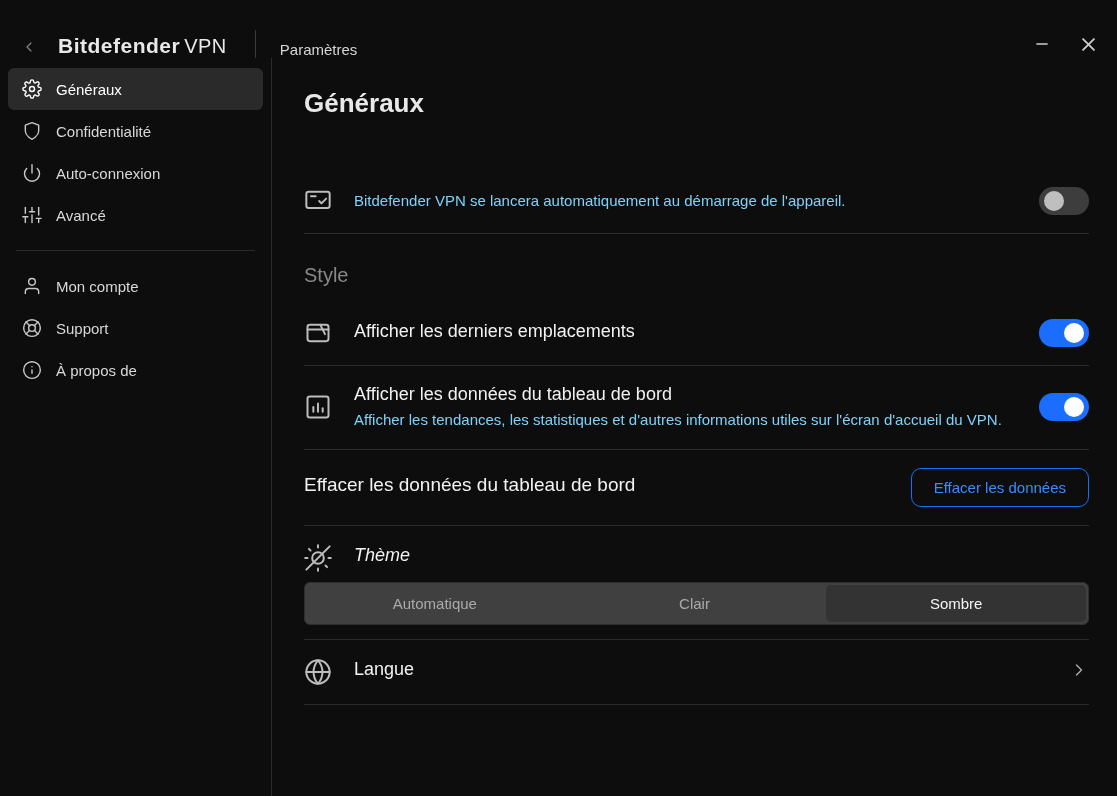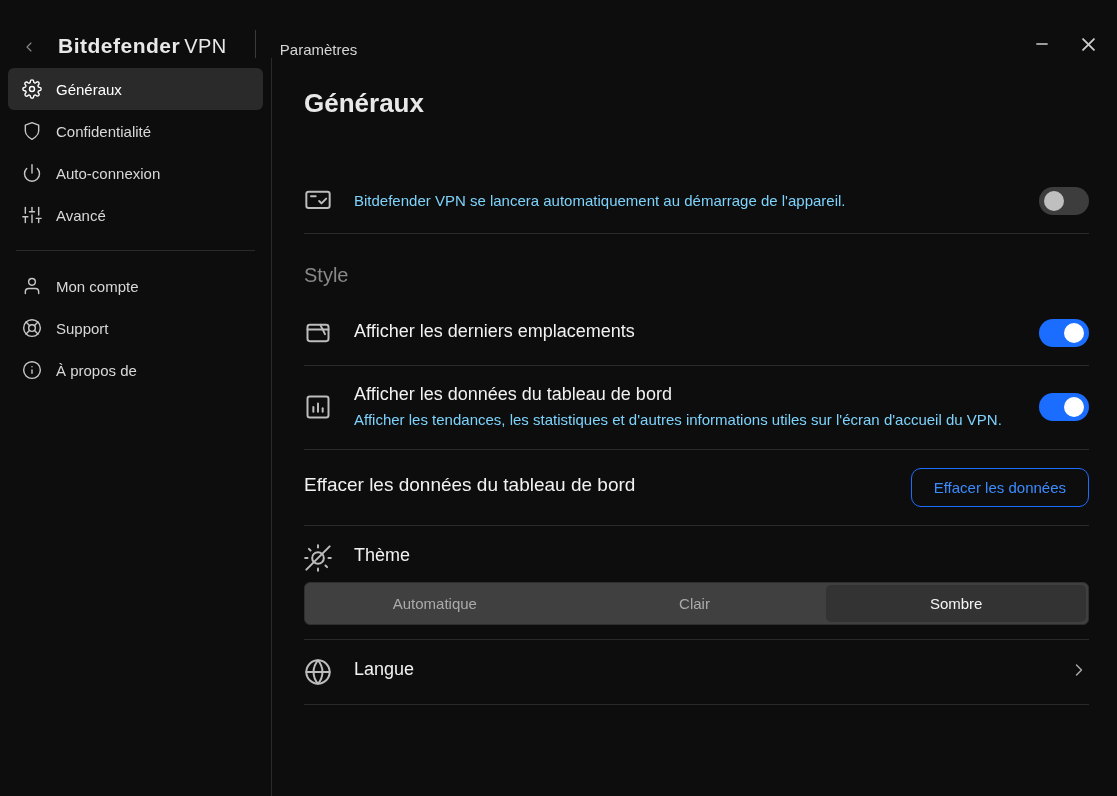--- a/index.html
+++ b/index.html
@@ -55,21 +55,21 @@
 
   
   .main { flex:1; padding: 30px 28px 12px 32px; overflow-y:auto; }
   .main h1 { font-size: 26px; font-weight:600; margin-bottom: 50px; }
 
   .row {
     display:flex; align-items:center; gap: 22px;
     padding: 18px 0;
     border-bottom: 1px solid #2a2a2a;
   }
-  .row.noborder { border-bottom:none; }
+  .row.noborder { border-bottom:none;font-style:italic; }
   .row .ricon { width: 28px; height:28px; display:flex; align-items:center; justify-content:center; color:#bdbdbd; flex-shrink:0; }
   .row .rtext { flex:1; }
   .rtitle { font-size: 18px; color:#f2f2f2; margin-bottom:4px; }
   .rdesc { font-size: 15px; color:#7dd3fc; line-height:1.45; }
 
   .section-label { color:#888; font-size:20px; margin-top: 30px; margin-bottom: 14px; }
 
   
   .toggle {
     width: 50px; height: 28px; border-radius: 999px;

